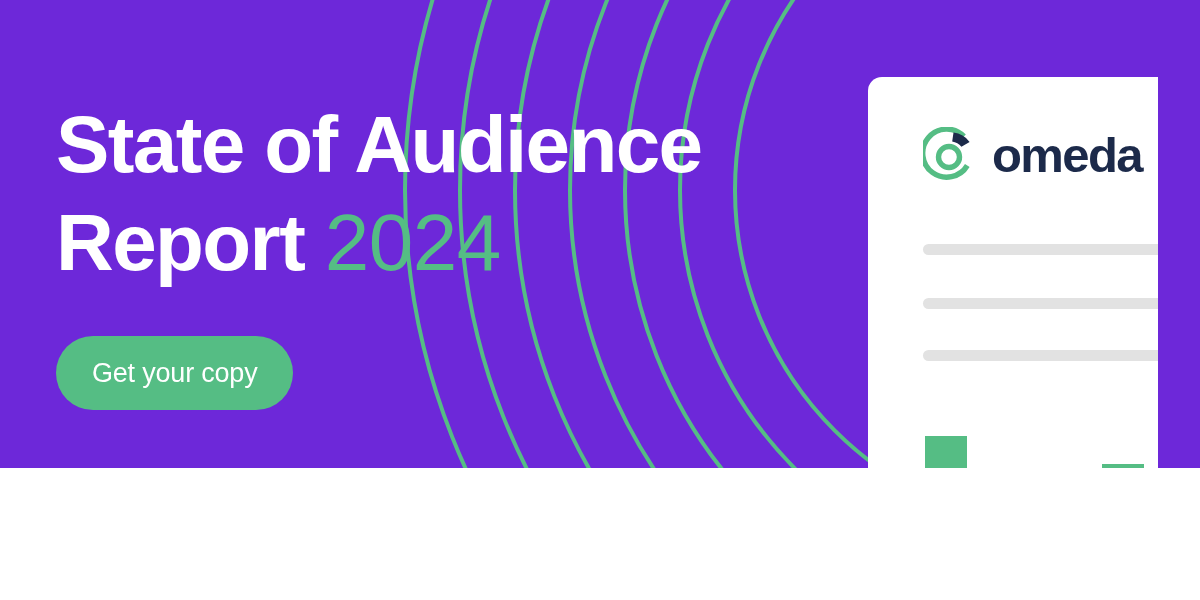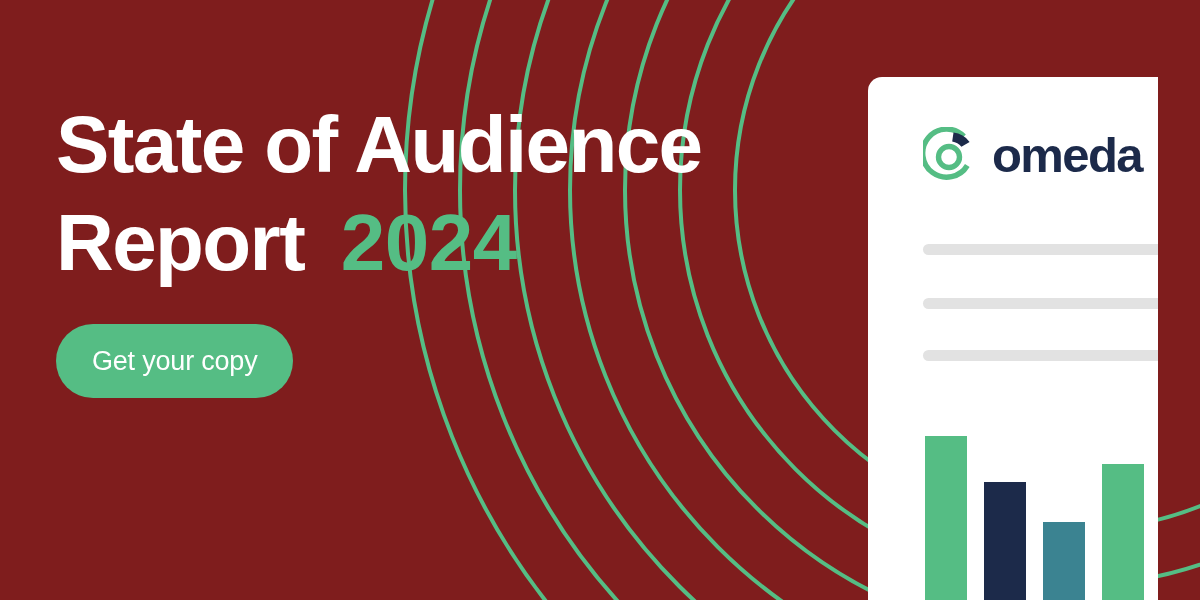--- a/index.html
+++ b/index.html
@@ -7,23 +7,23 @@
     padding: 0;
     background: #ffffff;
   }
   body {
     font-family: "Liberation Sans", sans-serif;
   }
 
   .banner {
     position: relative;
     width: 1200px;
-    height: 600px;
+    height: 468px;
     overflow: hidden;
-    background: #7f1d1d;
+    background: #6d28d9;
   }
 
   
   .arcs {
     position: absolute;
     left: 0;
     top: 0;
     width: 1200px;
     height: 600px;
     pointer-events: none;
@@ -41,39 +41,38 @@
   .headline {
     margin: 0;
     font-size: 80px;
     line-height: 98px;
     font-weight: 700;
     color: #ffffff;
     letter-spacing: -1.6px;
     white-space: nowrap;
   }
   .headline .year {
-    font-weight: 700;
+    font-weight: 400;
     color: #55BD84;
     letter-spacing: -0.5px;
-    margin-left: 16px;
   }
 
   .subhead {
     margin: 16px 0 0 0;
     font-size: 37px;
     line-height: 46px;
     font-weight: 700;
     color: #ffffff;
     letter-spacing: -0.6px;
     white-space: nowrap;
   }
 
   .cta {
     display: inline-block;
-    margin-top: 32px;
+    margin-top: 44px;
     padding: 0 36px;
     height: 74px;
     line-height: 74px;
     border: none;
     border-radius: 37px;
     background: #55BD84;
     color: #ffffff;
     font-family: "Liberation Sans", sans-serif;
     font-size: 27px;
     font-weight: 400;

